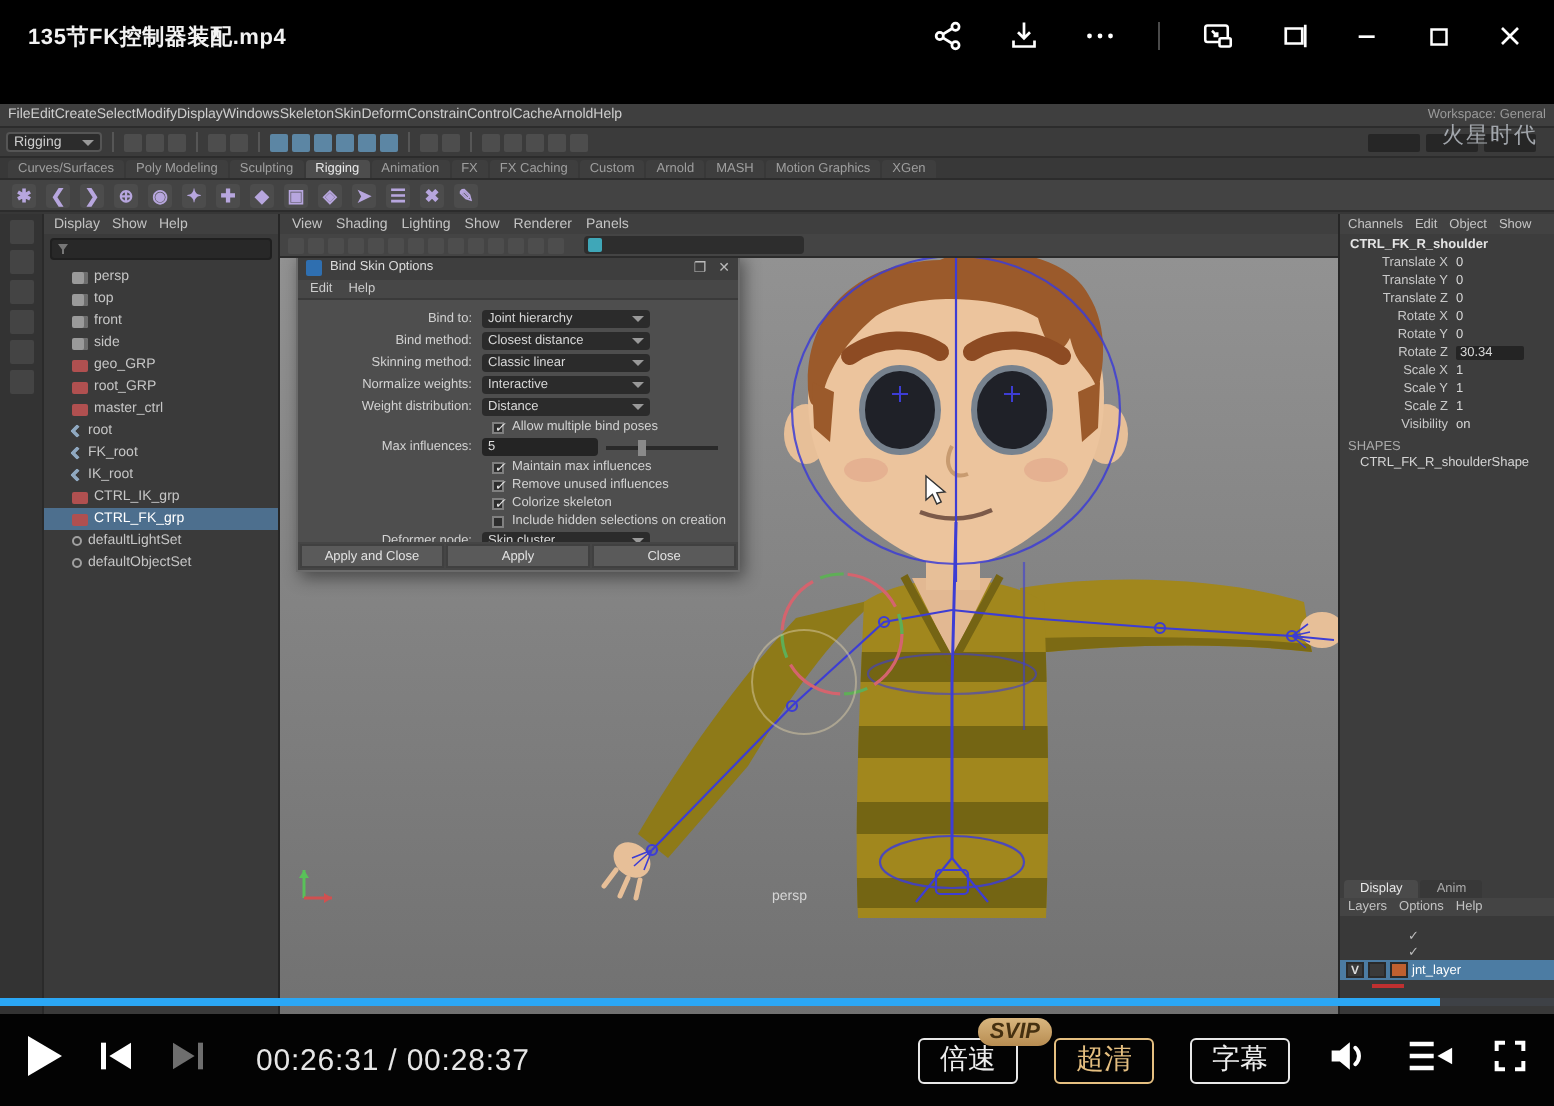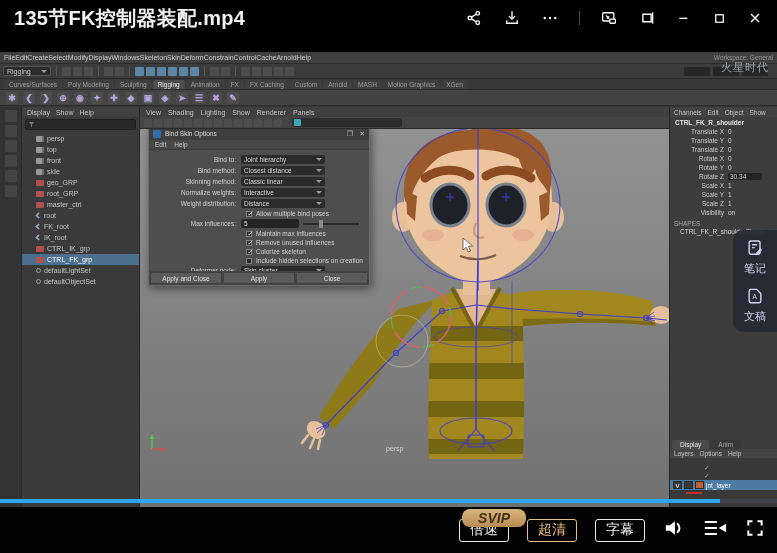--- a/index.html
+++ b/index.html
@@ -1,21 +1,21 @@
 <!DOCTYPE html>
 <html><head>
 <meta charset="utf-8">
 <style>
   html,body{margin:0;padding:0;background:#000;}
   *{box-sizing:border-box;font-family:"Liberation Sans",sans-serif;}
   .stage{position:relative;width:777px;height:553px;background:#000;overflow:hidden;}
 
   
   .titlebar{position:absolute;left:0;top:0;width:777px;height:36px;background:#000;display:flex;align-items:center;}
-  .v-title{color:#f2f2f2;font-size:20px;font-weight:bold;margin-left:14px;letter-spacing:.3px;}
+  .v-title{color:#f2f2f2;font-size:11px;font-weight:bold;margin-left:14px;letter-spacing:.3px;}
   .tb-icons{margin-left:auto;display:flex;align-items:center;gap:20px;margin-right:14px;}
   .tb-icons svg{display:block;}
   .tb-div{width:1px;height:14px;background:#4a4a4a;}
 
   
   .video{position:absolute;left:0;top:36px;width:777px;height:471px;background:#000;}
 
   
   .maya{position:absolute;left:0;top:16px;width:777px;height:445px;background:#373737;font-size:7px;color:#c8c8c8;}
   .m-menubar{height:12px;background:#3f3f3f;display:flex;align-items:center;padding:0 4px;gap:7px;border-bottom:1px solid #2c2c2c;}
@@ -133,21 +133,21 @@
   .side-tools{position:absolute;right:0;top:194px;width:44px;background:rgba(39,41,53,.93);border-radius:10px 0 0 10px;padding:8px 0;display:flex;flex-direction:column;gap:10px;z-index:6;}
   .side-btn{display:flex;flex-direction:column;align-items:center;gap:3px;color:#d4d2ee;font-size:11px;}
 
   
   .controls{position:absolute;left:0;top:507px;width:777px;height:46px;background:#030303;display:flex;align-items:center;padding:0 12px;}
   .ctl-left{display:flex;align-items:center;gap:16px;}
   .time{color:#e6e6e6;font-size:15px;margin-left:8px;letter-spacing:.4px;}
   .ctl-right{margin-left:auto;display:flex;align-items:center;gap:18px;}
   .pill{position:relative;min-width:50px;height:23px;border:1.5px solid #e8e8e8;border-radius:3px;color:#ededed;font-size:14px;display:flex;align-items:center;justify-content:center;padding:0 6px;}
   .pill.gold{border-color:#e5bf80;color:#e5bf80;}
-  .svip{position:absolute;right:-18px;top:-11px;background:linear-gradient(#d9b67f,#b78c51);color:#453010;font-size:14px;font-weight:bold;padding:1px 16px;border-radius:8px;}
+  .svip{position:absolute;right:-18px;top:-11px;background:linear-gradient(#d9b67f,#b78c51);color:#453010;font-size:11px;font-weight:bold;padding:1px 6px;border-radius:8px;}
 </style>
 </head>
 <body>
 
 <div class="stage">
 
   <header class="titlebar">
     <div class="v-title">135节FK控制器装配.mp4</div>
     <div class="tb-icons">
       <span>
@@ -696,40 +696,41 @@
         <span class="helptext">Select the geometry to bind, then Shift-select the joints and use Skin &gt; Bind Skin to create a skinCluster.</span>
       </div>
 
       <div class="watermark">火星时代</div>
     </div>
 
     <div class="progress">
       <div class="played" style="width:92.7%"></div>
     </div>
 
-    <aside class="side-tools">
-      <div class="side-btn">
-        <svg width="20" height="20" viewBox="0 0 24 24" fill="none" stroke="#d6d1f2" stroke-width="1.7">
-          <rect x="5" y="3.5" width="13" height="16" rx="2"></rect>
-            <path d="M8.5 8h6M8.5 11.5h3"></path>
-          <path d="M13.5 17.5l5-5 2 2-5 5-2.6.6z" fill="#d6d1f2" stroke="none"></path>
-        </svg>
-        <span>笔记</span>
-      </div>
-      <div class="side-btn">
-        <svg width="20" height="20" viewBox="0 0 24 24" fill="none" stroke="#d6d1f2" stroke-width="1.7">
-          <path d="M5 6a2 2 0 0 1 2-2h7l5 5v9a2 2 0 0 1-2 2H7a2 2 0 0 1-2-2z"></path>
-          <text x="9" y="16" font-size="8" fill="#d6d1f2" stroke="none" font-family="Liberation Sans, sans-serif">A</text>
-        </svg>
-        <span>文稿</span>
-      </div>
-    </aside>
   </div>
 
   <footer class="controls">
+    <div class="ctl-left">
+      <span><svg width="20" height="22" viewBox="0 0 20 22">
+            <path d="M2 1 L19 11 L2 21 Z" fill="#fff"></path>
+          </svg></span>
+      <span><svg width="20" height="18" viewBox="0 0 24 20">
+            <rect x="3" y="2" width="3" height="16" fill="#fff"></rect>
+            <path d="M21 2 L8 10 L21 18 Z" fill="#fff"></path>
+          </svg></span>
+      <span><svg width="20" height="18" viewBox="0 0 24 20">
+            <path d="M3 2 L16 10 L3 18 Z" fill="#6e6e6e"></path>
+            <rect x="18" y="2" width="3" height="16" fill="#6e6e6e"></rect>
+          </svg></span>
+      <span class="time">
+        <span>00:26:31</span>
+        <span> / </span>
+        <span>00:28:37</span>
+      </span>
+    </div>
     <div class="ctl-right">
       <span class="pill">
         <span>倍速</span>
         <i class="svip">SVIP</i>
       </span>
       <span class="pill gold">超清</span>
       <span class="pill">字幕</span>
       <span><svg width="22" height="20" viewBox="0 0 24 22" fill="#fff">
             <path d="M3 8h4.5L13 3.5v15L7.5 14H3z"></path>
             <path d="M16 6.5a6 6 0 0 1 0 9" fill="none" stroke="#fff" stroke-width="2.2" stroke-linecap="round"></path>

